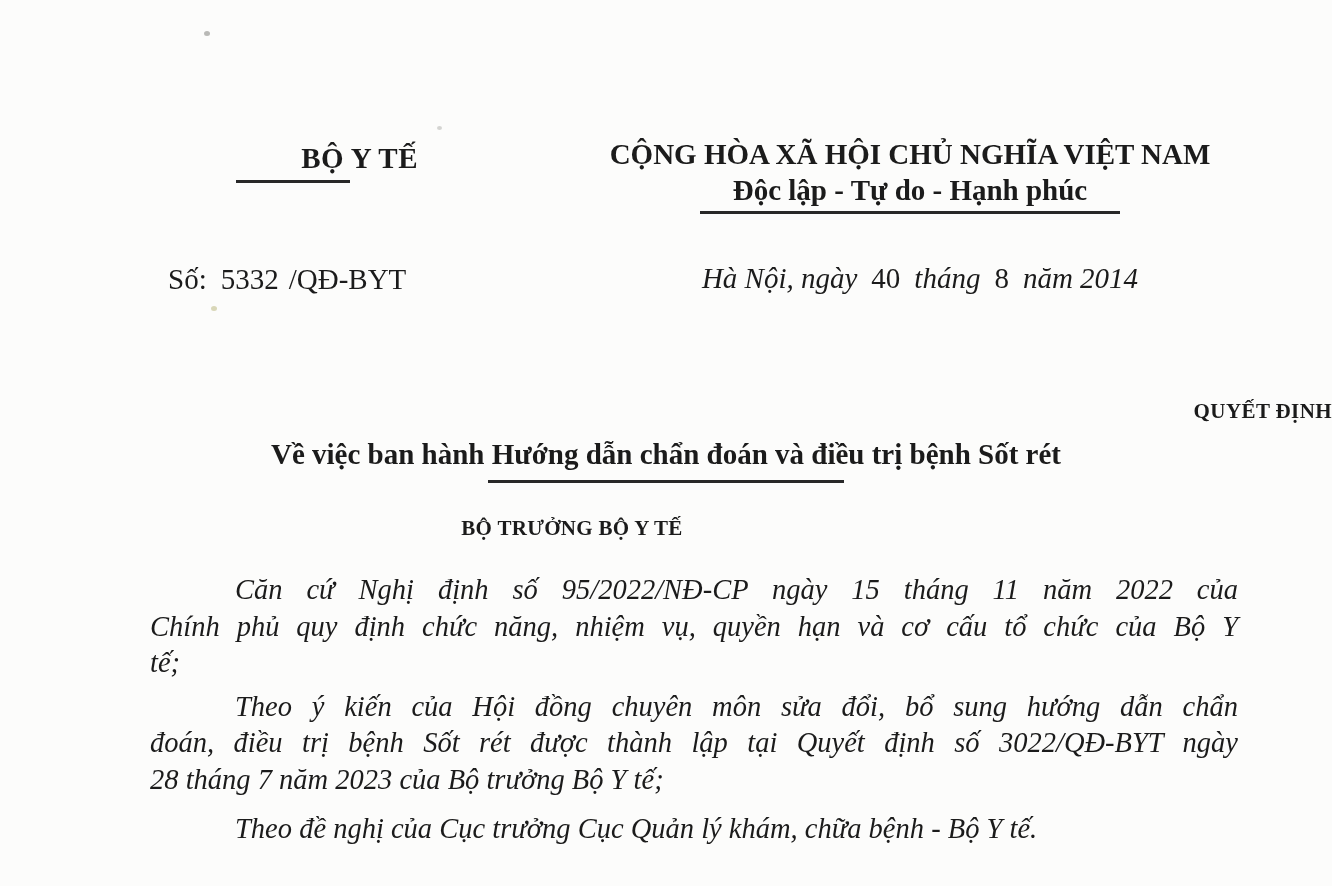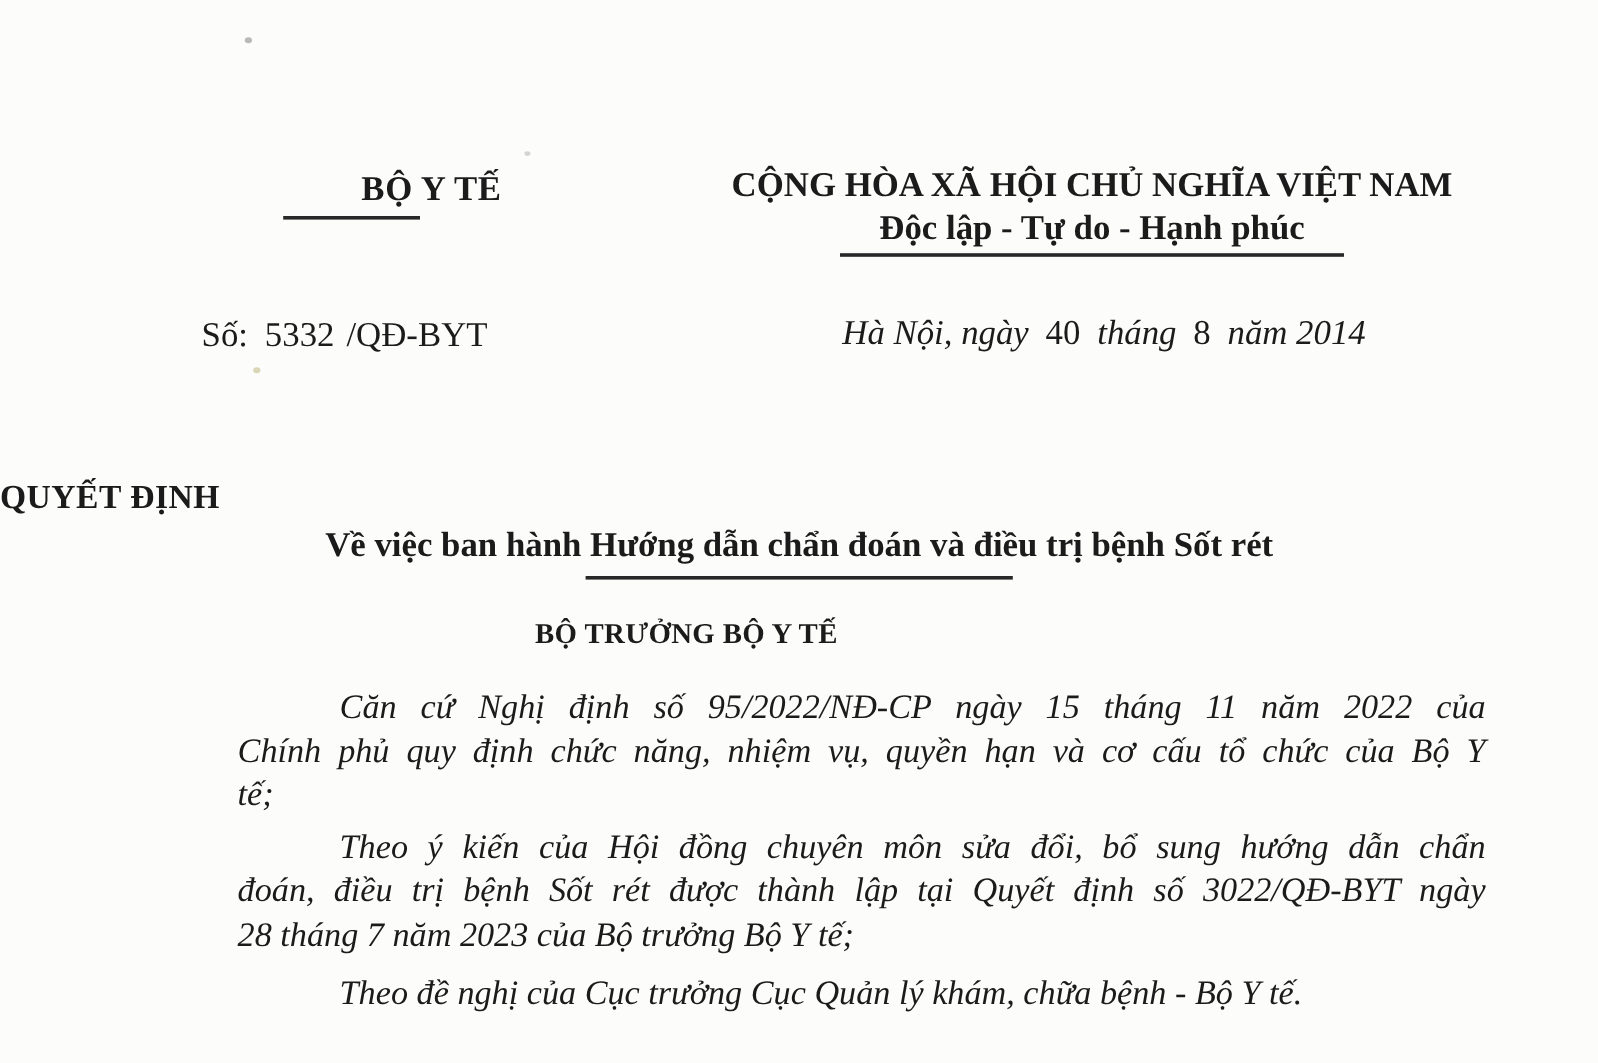--- a/index.html
+++ b/index.html
@@ -91,23 +91,23 @@
   .date-line .fill {
     font-style: normal;
     margin: 0 14px;
   }
   
   .doc-title {
     position: absolute;
     left: 0;
     top: 399px;
     width: 1332px;
-    text-align: left;
-    font-weight: bold;
-    font-size: 28px;
+    text-align: right;
+    font-weight: bold;
+    font-size: 21px;
     letter-spacing: 0.4px;
   }
   .doc-subtitle-block {
     position: absolute;
     left: 0;
     top: 438px;
     width: 1332px;
     text-align: center;
   }
   .doc-subtitle {
@@ -118,42 +118,41 @@
     width: 356px;
     margin: 9px auto 0;
   }
   .authority {
     position: absolute;
     left: 0;
     top: 516px;
     width: 1144px;
     text-align: center;
     font-weight: bold;
-    font-size: 24px;
+    font-size: 21px;
     letter-spacing: 0.3px;
   }
   
   .body-paragraphs {
     position: absolute;
     left: 150px;
     top: 572px;
     width: 1088px;
     font-style: italic;
     font-size: 28.5px;
     line-height: 36.5px;
   }
   .para {
     margin: 0 0 7px 0;
   }
   .para:last-child {
     margin-top: 13px;
   }
   .line {
     white-space: nowrap;
-    margin-left: 48px;
   }
   .line.full {
     white-space: normal;
     text-align: justify;
     text-align-last: justify;
     -moz-text-align-last: justify;
   }
   .line.first {
     text-indent: 85px;
   }

